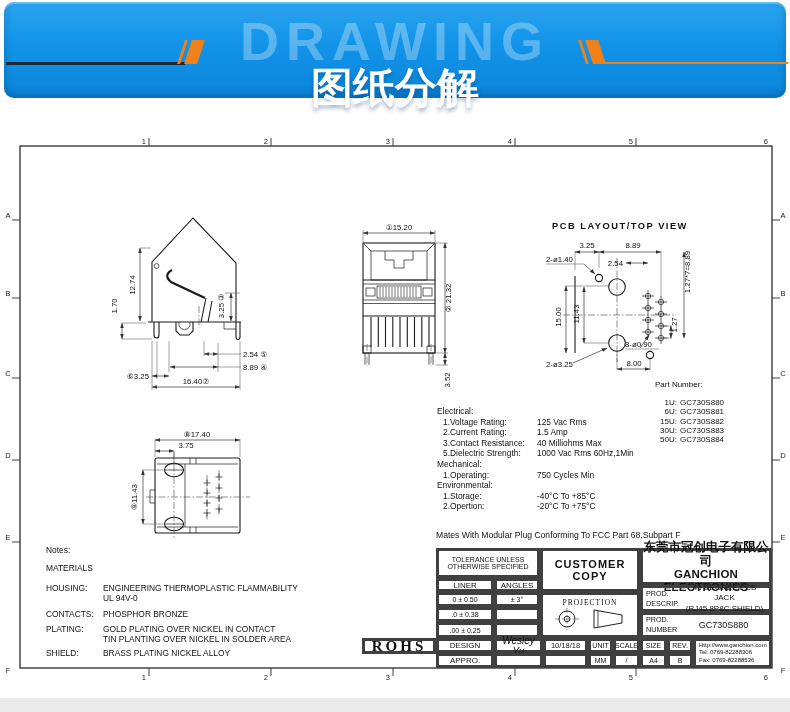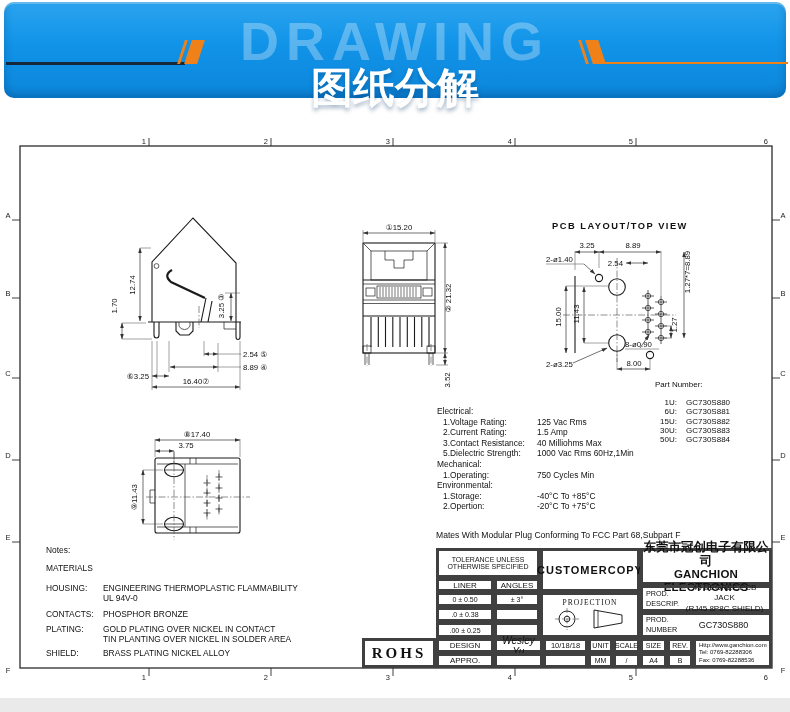--- a/index.html
+++ b/index.html
@@ -39,21 +39,21 @@
 
   
   .txt{position:absolute;font-size:8.4px;line-height:10px;white-space:nowrap;}
   #specs{position:absolute;left:437px;top:406px;font-size:8.4px;line-height:10.6px;}
   #specs .row{display:flex;}
   #specs .lab{width:100px;}
   #specs .ind .lab{padding-left:6px;width:94px;}
   #partnums{position:absolute;left:655px;top:380px;font-size:8px;line-height:9.2px;}
   #partnums .hdr{margin-bottom:9px;}
   #partnums .row{display:flex;}
-  #partnums .u{width:22px;text-align:right;margin-right:9px;}
+  #partnums .u{width:22px;text-align:right;margin-right:3px;}
 
   
   .cell{position:absolute;border:3px solid #404040;box-sizing:border-box;display:flex;
     align-items:center;justify-content:center;text-align:center;font-size:8px;background:transparent;}
   .cell.left{justify-content:flex-start;text-align:left;}
   .small{font-size:7px;}
   .rohs{font-family:"Liberation Serif","DejaVu Serif",serif;font-weight:bold;
     font-size:15px;letter-spacing:3px;}
   .script{font-family:Liberation Sans, sans-serif;font-style:italic;font-size:10px;}
   .serif7{font-family:"Liberation Serif","DejaVu Serif",serif;font-size:7.5px;letter-spacing:1px;}
@@ -394,21 +394,21 @@
   </div>
   <div class="cell" style="left:436px;top:578px;width:58px;height:14px;">LINER</div>
   <div class="cell" style="left:494px;top:578px;width:46px;height:14px;">ANGLES</div>
   <div class="cell small" style="left:436px;top:592px;width:58px;height:15px;">0  ±  0.50</div>
   <div class="cell small" style="left:494px;top:592px;width:46px;height:15px;">±  3°</div>
   <div class="cell small" style="left:436px;top:607px;width:58px;height:15px;">.0  ±  0.38</div>
   <div class="cell small" style="left:494px;top:607px;width:46px;height:15px;"></div>
   <div class="cell small" style="left:436px;top:622px;width:58px;height:16px;">.00 ±  0.25</div>
   <div class="cell small" style="left:494px;top:622px;width:46px;height:16px;"></div>
 
-  <div class="cell" style="left:540px;top:548px;width:100px;height:44px;font-size:11px;font-weight:600;letter-spacing:1px;">
+  <div class="cell" style="left:540px;top:548px;width:100px;height:44px;flex-direction:column;font-size:11px;font-weight:600;letter-spacing:1px;">
     <span>CUSTOMER</span>
     <span>COPY</span>
   </div>
   <div class="cell" style="left:540px;top:592px;width:100px;height:46px;flex-direction:column;justify-content:flex-start;padding-top:3px;">
     <span class="serif7">PROJECTION</span>
     <svg width="76" height="24" viewBox="0 0 76 24">
       <circle cx="15" cy="12" r="8" fill="none" stroke="#222" stroke-width="1"></circle>
       <circle cx="15" cy="12" r="2.8" fill="none" stroke="#222" stroke-width="1"></circle>
       <path d="M3,12 H27 M15,1 V23" stroke="#444" stroke-width=".6" stroke-dasharray="5 2 1.5 2" fill="none"></path>
       <path d="M42,3 L70,8 L70,16 L42,21 Z" fill="none" stroke="#222" stroke-width="1"></path>
@@ -431,21 +431,21 @@
     </div>
   </div>
   <div class="cell left" style="left:640px;top:612px;width:132px;height:26px;padding:1px 3px;">
     <div style="font-size:7.2px;line-height:10px;margin-right:4px;">
       <div>PROD.</div>
       <div>NUMBER</div>
     </div>
     <div style="font-size:9px;flex:1;text-align:center;">GC730S880</div>
   </div>
 
-  <div class="cell rohs" style="left:362px;top:638px;width:74px;height:30px;">ROHS</div>
+  <div class="cell rohs" style="left:362px;top:638px;width:74px;height:16px;">ROHS</div>
   <div class="cell" style="left:436px;top:638px;width:58px;height:15px;">DESIGN</div>
   <div class="cell script" style="left:494px;top:638px;width:49px;height:15px;">Wesley Yu</div>
   <div class="cell" style="left:543px;top:638px;width:45px;height:15px;font-size:7.5px;">10/18/18</div>
   <div class="cell" style="left:436px;top:653px;width:58px;height:15px;">APPRO.</div>
   <div class="cell" style="left:494px;top:653px;width:49px;height:15px;"></div>
   <div class="cell" style="left:543px;top:653px;width:45px;height:15px;"></div>
   <div class="cell small" style="left:588px;top:638px;width:25px;height:15px;">UNIT</div>
   <div class="cell small" style="left:588px;top:653px;width:25px;height:15px;">MM</div>
   <div class="cell small" style="left:613px;top:638px;width:27px;height:15px;">SCALE</div>
   <div class="cell small" style="left:613px;top:653px;width:27px;height:15px;">/</div>

